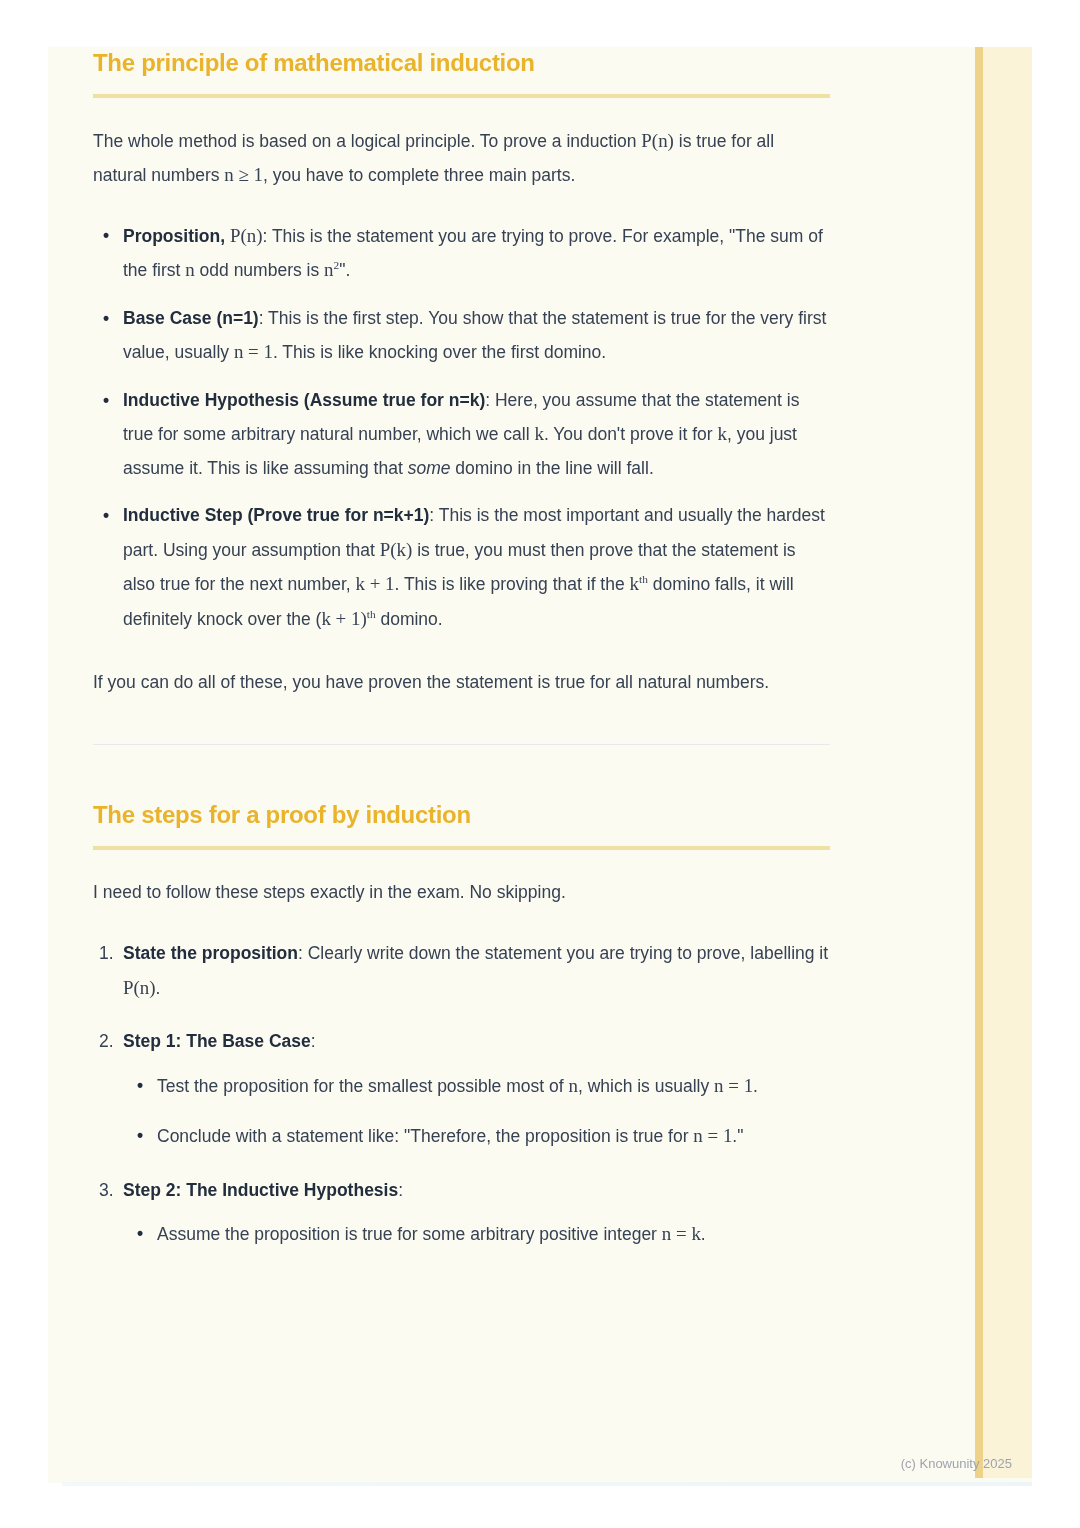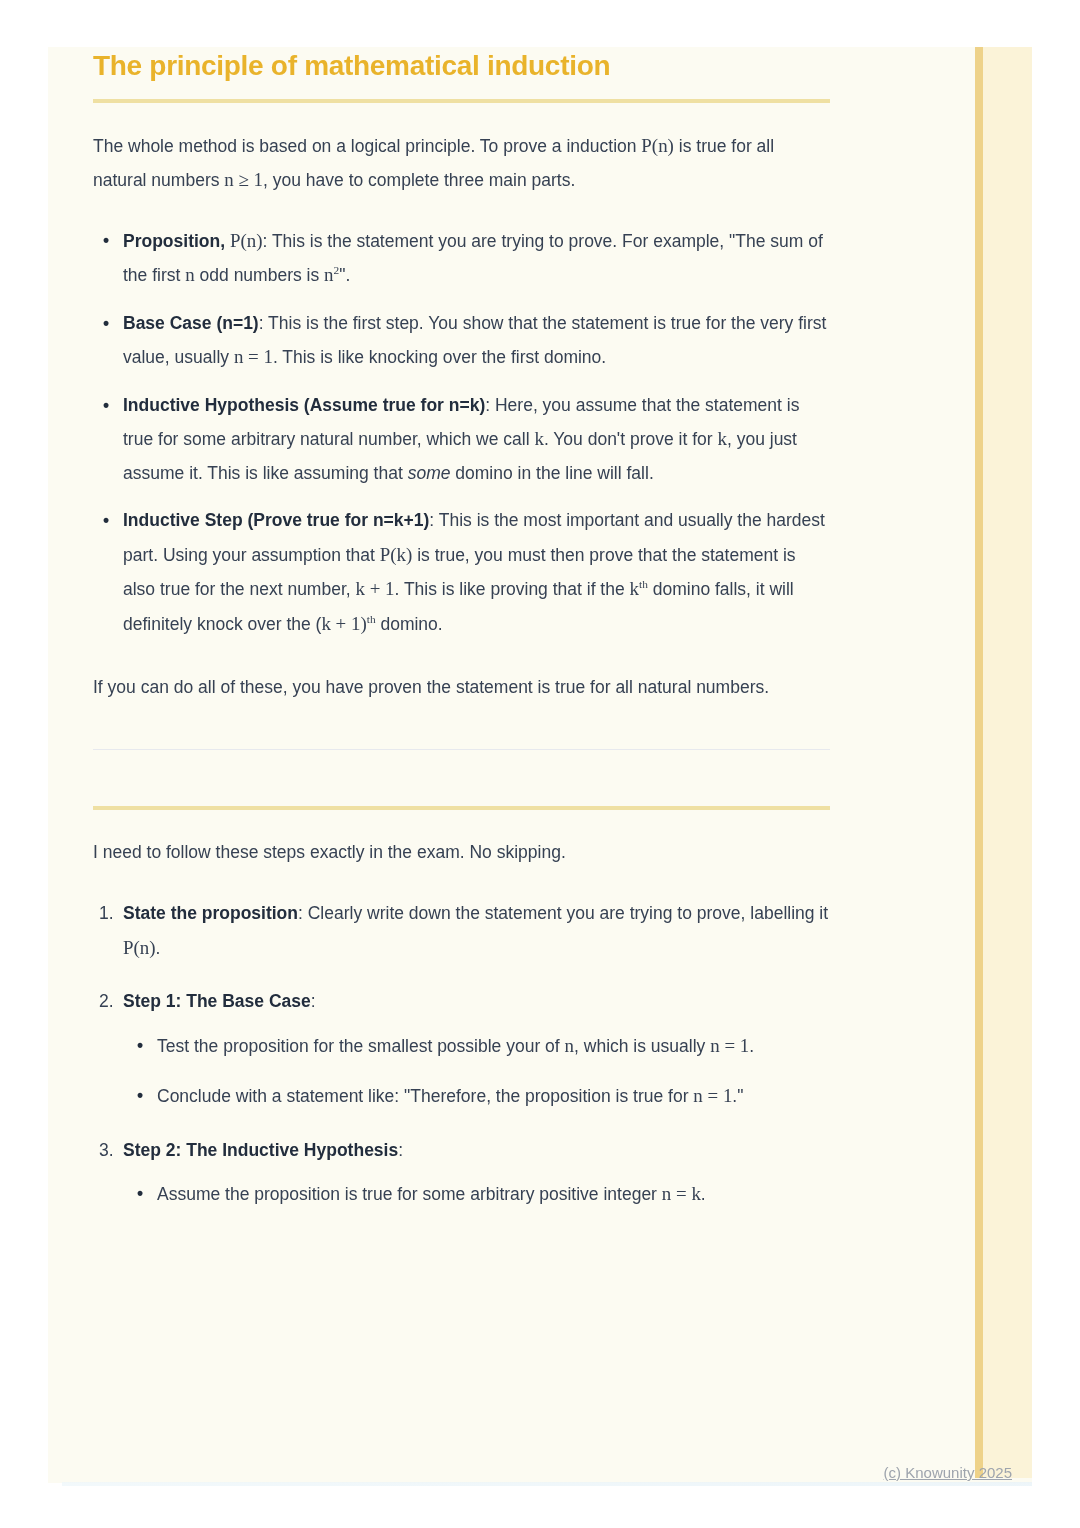--- a/index.html
+++ b/index.html
@@ -33,21 +33,21 @@
     position:relative;
     margin-left:45px;
     width:737px;
     padding-top:2px;
     color:#364153;
     font-size:17.5px;
     line-height:33.5px;
   }
   h1{
     margin:0;
-    font-size:28px;
+    font-size:24px;
     line-height:1.2;
     font-weight:700;
     color:#E9B32B;
     letter-spacing:-0.3px;
   }
   .title-rule{
     height:4px;
     background:#EFE0A3;
     margin:16px 0 26px 0;
     border:none;
@@ -104,25 +104,24 @@
   }
   ul.substeps > li::before{
     content:"•";
     position:absolute;
     left:14px;top:0;
     color:#222D3D;
     font-weight:700;
   }
   .footer-credit{
     position:absolute;
-    right:20px;bottom:2px;
-    font-size:15px;
+    right:20px;bottom:12px;
+    font-size:13px;
     color:#9EA4AD;
     z-index:2;
-    text-decoration:underline;
   }
   
   .seg-b{font-weight:700;color:#222D3D;}
   .seg-i{font-style:italic;}
   .seg-m{font-family:"Liberation Serif","DejaVu Serif",serif;font-size:1.08em;}
   .seg-sr{font-family:"Liberation Serif","DejaVu Serif",serif;font-size:1.08em;}
   .seg-sup{vertical-align:super;font-size:0.65em;line-height:0;}
 </style>
 </head>
 <body>
@@ -141,34 +140,35 @@
       <li><span class="seg-b">Proposition, </span><span class="seg-m">P(n)</span><span>: This is the statement you are trying to prove. For example, "The sum of the first </span><span class="seg-m">n</span><span> odd numbers is </span><span class="seg-m">n</span><span class="seg-sr seg-sup">2</span><span>".</span></li>
       <li><span class="seg-b">Base Case (n=1)</span><span>: This is the first step. You show that the statement is true for the very first value, usually </span><span class="seg-m">n</span><span class="seg-sr"> = 1</span><span>. This is like knocking over the first domino.</span></li>
       <li><span class="seg-b">Inductive Hypothesis (Assume true for n=k)</span><span>: Here, you assume that the statement is true for some arbitrary natural number, which we call </span><span class="seg-m">k</span><span>. You don't prove it for </span><span class="seg-m">k</span><span>, you just assume it. This is like assuming that </span><span class="seg-i">some</span><span> domino in the line will fall.</span></li>
       <li><span class="seg-b">Inductive Step (Prove true for n=k+1)</span><span>: This is the most important and usually the hardest part. Using your assumption that </span><span class="seg-m">P(k)</span><span> is true, you must then prove that the statement is also true for the next number, </span><span class="seg-m">k</span><span class="seg-sr"> + 1</span><span>. This is like proving that if the </span><span class="seg-m">k</span><span class="seg-m seg-sup">th</span><span> domino falls, it will definitely knock over the (</span><span class="seg-m">k</span><span class="seg-sr"> + 1)</span><span class="seg-m seg-sup">th</span><span> domino.</span></li>
     </ul>
 
     <p class="outro">If you can do all of these, you have proven the statement is true for all natural numbers.</p>
 
     <hr class="divider">
 
+    <h1>The steps for a proof by induction</h1>
     <div class="title-rule"></div>
 
     <p class="para">I need to follow these steps exactly in the exam. No skipping.</p>
 
     <ol class="steps">
       <li>
         <span class="step-marker">1.</span>
         <span><span class="seg-b">State the proposition</span><span>: Clearly write down the statement you are trying to prove, labelling it </span><span class="seg-m">P(n)</span><span>.</span></span>
       </li>
       <li>
         <span class="step-marker">2.</span>
         <span><span class="seg-b">Step 1: The Base Case</span><span>:</span></span>
         <ul class="substeps">
-          <li><span>Test the proposition for the smallest possible your of </span><span class="seg-m">n</span><span>, which is usually </span><span class="seg-m">n</span><span class="seg-sr"> = 1</span><span>.</span></li>
+          <li><span>Test the proposition for the smallest possible most of </span><span class="seg-m">n</span><span>, which is usually </span><span class="seg-m">n</span><span class="seg-sr"> = 1</span><span>.</span></li>
           <li><span>Conclude with a statement like: "Therefore, the proposition is true for </span><span class="seg-m">n</span><span class="seg-sr"> = 1</span><span>."</span></li>
         </ul>
       </li>
       <li>
         <span class="step-marker">3.</span>
         <span><span class="seg-b">Step 2: The Inductive Hypothesis</span><span>:</span></span>
         <ul class="substeps">
           <li><span>Assume the proposition is true for some arbitrary positive integer </span><span class="seg-m">n</span><span class="seg-sr"> = </span><span class="seg-m">k</span><span>.</span></li>
         </ul>
       </li>

